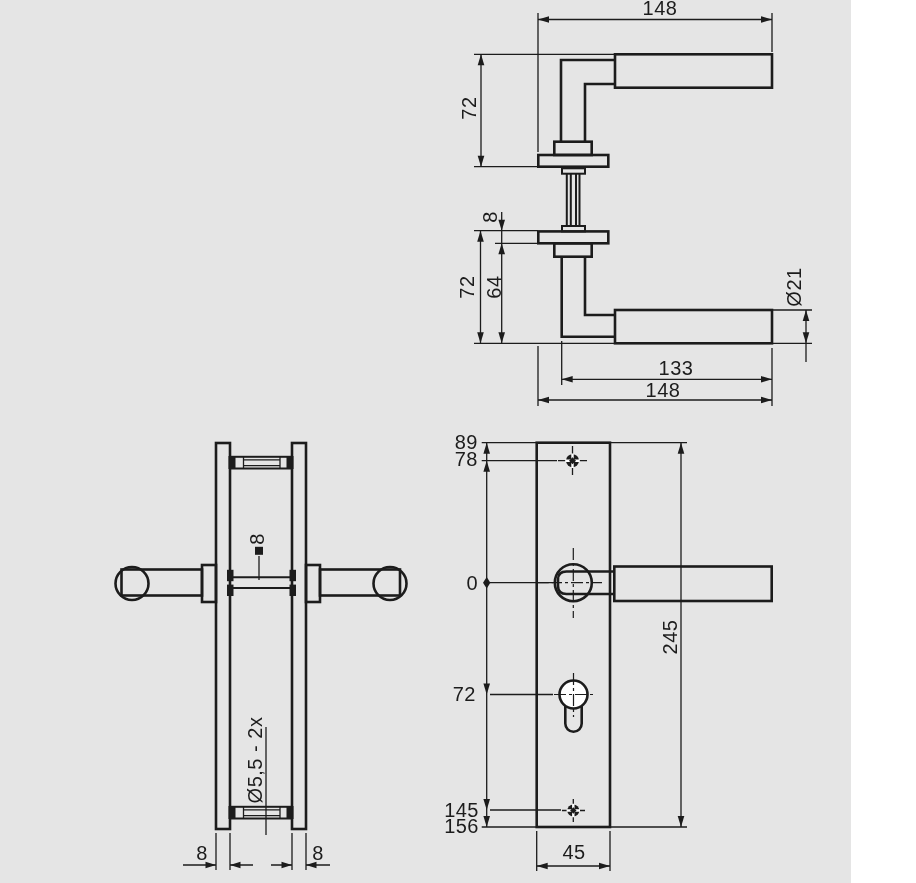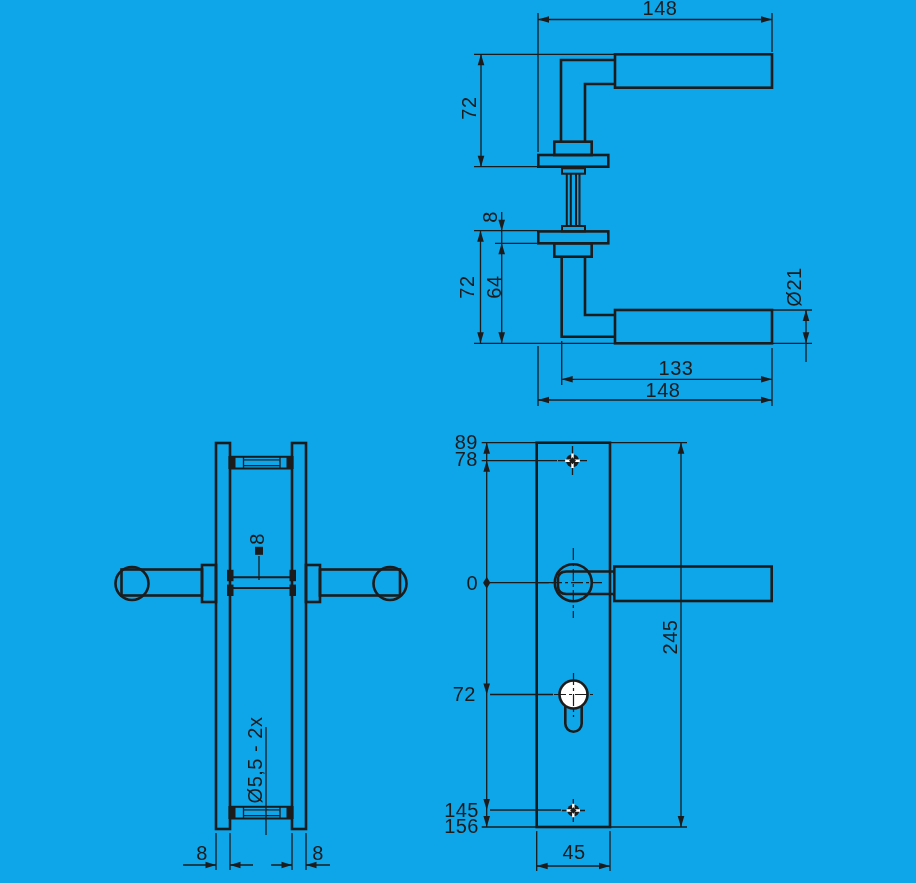--- a/index.html
+++ b/index.html
@@ -1,16 +1,16 @@
 <!DOCTYPE html>
 <html><head>
 <meta charset="utf-8">
 <style>
   html,body{margin:0;padding:0;background:#ffffff;}
-  .canvas{position:relative;width:916px;height:883px;background:#0ea5e9;overflow:hidden;}
+  .canvas{position:relative;width:851px;height:883px;background:#e5e5e5;overflow:hidden;}
   svg{position:absolute;top:0;left:0;}
   .obj{fill:none;stroke:#1c1c1c;stroke-width:2.6;stroke-linejoin:miter;stroke-linecap:butt;}
   .obj2{fill:none;stroke:#1c1c1c;stroke-width:2;stroke-linejoin:miter;}
   .thin{fill:none;stroke:#1c1c1c;stroke-width:1.3;}
   .dash{fill:none;stroke:#1c1c1c;stroke-width:1.2;stroke-dasharray:12 3 3 3;}
   .arr{fill:#1c1c1c;stroke:none;}
   .blk{fill:#1c1c1c;stroke:none;}
   .wht{fill:none;stroke:#ffffff;stroke-width:2.4;}
   text{font-family:"Liberation Sans","DejaVu Sans",sans-serif;font-size:20px;fill:#1c1c1c;letter-spacing:0.5px;}
 </style>

